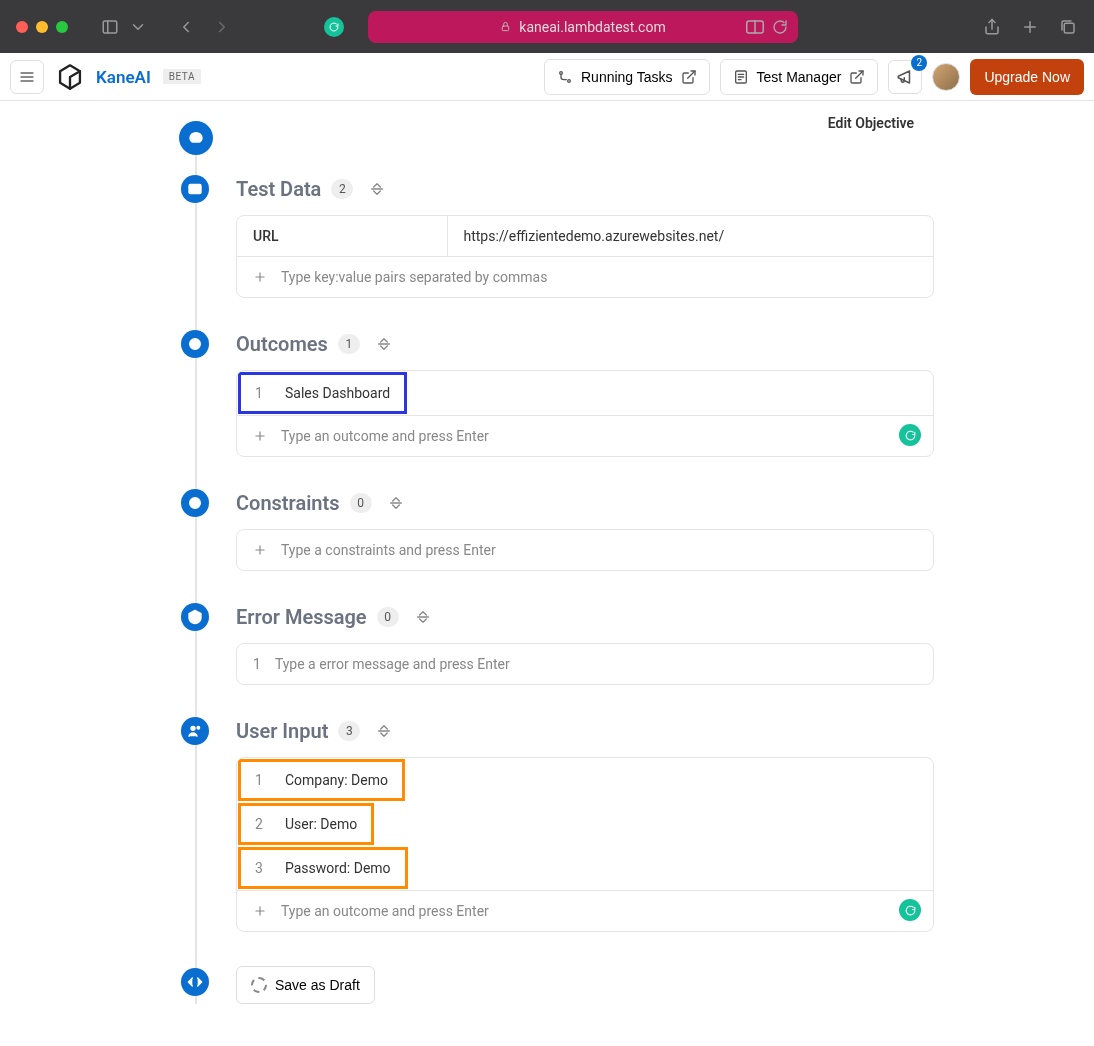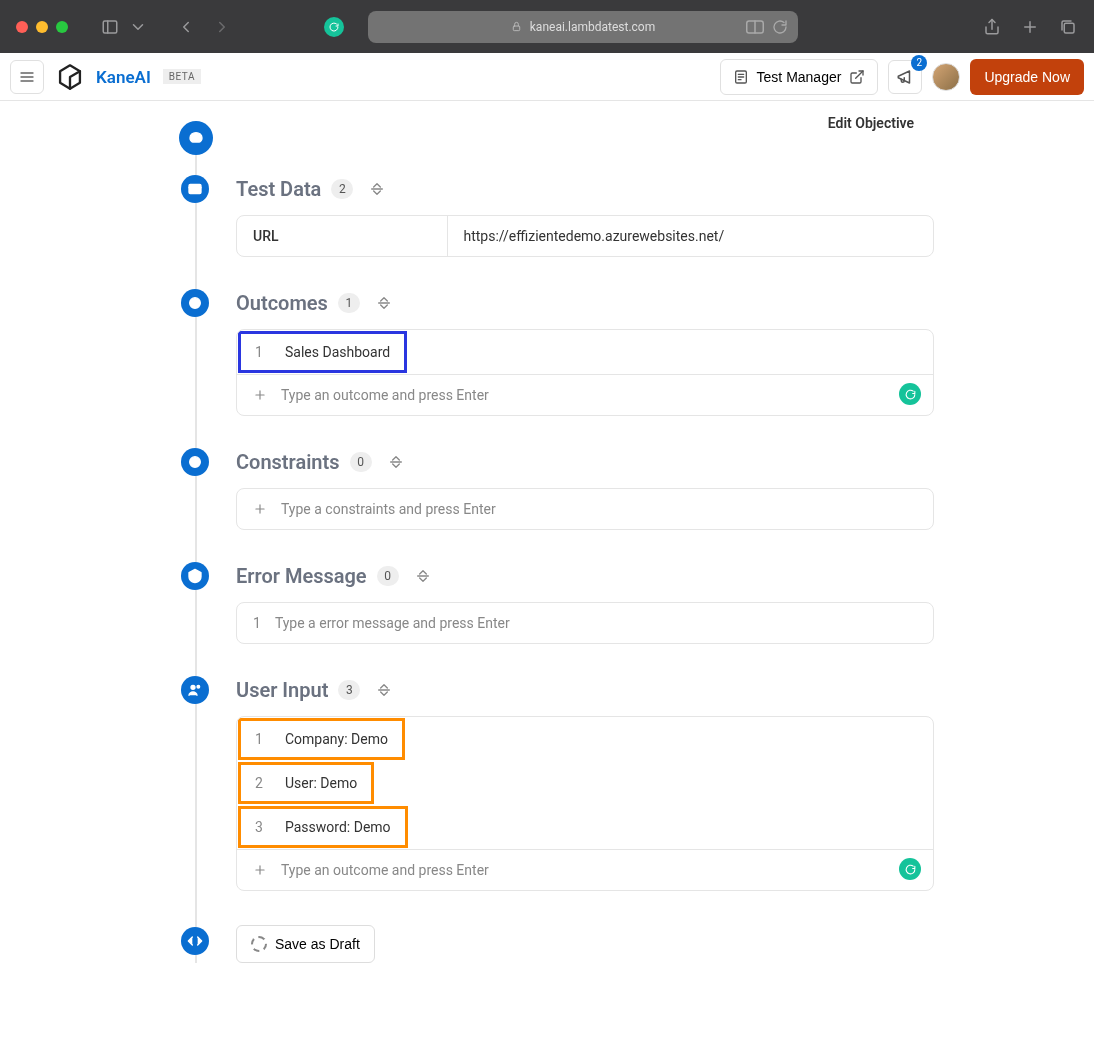--- a/index.html
+++ b/index.html
@@ -10,21 +10,21 @@
 .traffic { display: flex; gap: 8px; }
 .tl { width: 12px; height: 12px; border-radius: 50%; }
 .tl.red { background: #ff5f57; }
 .tl.yellow { background: #febc2e; }
 .tl.green { background: #28c840; }
 .chrome-icon { width: 20px; height: 20px; display: inline-flex; align-items: center; justify-content: center; color: #9a9a9c; }
 .chrome-icon svg { width: 18px; height: 18px; }
 .nav-arrows { display: flex; gap: 16px; margin-left: 16px; }
 .grammarly { width: 20px; height: 20px; background: #15c39a; border-radius: 50%; display: flex; align-items: center; justify-content: center; margin-left: 80px; }
 .grammarly svg { width: 12px; height: 12px; }
-.url-bar { flex: 0 0 430px; background: #737373; border-radius: 8px; height: 32px; display: flex; align-items: center; justify-content: center; color: #ddd; font-size: 12px; gap: 8px; position: relative; margin-left: 12px; }
+.url-bar { flex: 0 0 430px; background: #be185d; border-radius: 8px; height: 32px; display: flex; align-items: center; justify-content: center; color: #ddd; font-size: 14px; gap: 8px; position: relative; margin-left: 12px; }
 .url-bar .lock { width: 11px; height: 11px; }
 .url-inner-icons { position: absolute; right: 10px; display: flex; gap: 8px; align-items: center; }
 .chrome-right { margin-left: auto; display: flex; gap: 18px; }
 
 
 .topbar { height: 48px; border-bottom: 1px solid #e5e5e5; display: flex; align-items: center; padding: 0 10px; gap: 12px; }
 .menu-btn { width: 34px; height: 34px; border: 1px solid #e0e0e0; border-radius: 6px; display: flex; align-items: center; justify-content: center; }
 .logo-hex { width: 28px; height: 28px; }
 .brand { color: #0a6ed1; font-weight: 600; font-size: 17px; }
 .beta { font-size: 10px; padding: 2px 6px; background: #eee; border-radius: 0; color: #666; letter-spacing: 0.5px; }
@@ -165,20 +165,34 @@
   </div>
   <svg class="logo-hex" viewBox="0 0 24 24" stroke="#222" stroke-width="2.2">
       <path d="M12 2l8.5 5v10L12 22l-8.5-5V7z"></path>
       <path d="M12 22V12l8.5-5"></path>
     </svg>
   <span class="brand">KaneAI</span>
   <span class="beta">BETA</span>
   <div class="topbar-right">
     <button class="pill-btn">
       <svg viewBox="0 0 24 24" stroke="#555">
+          <circle cx="6" cy="6" r="2"></circle>
+          <circle cx="18" cy="18" r="2"></circle>
+          <path d="M6 8v4a4 4 0 0 0 4 4h4"></path>
+          <polyline points="14 12 18 16 14 20" stroke="none"></polyline>
+        </svg>
+      <span>Running Tasks</span>
+      <svg class="ext-icon" viewBox="0 0 24 24" stroke="#555">
+          <path d="M18 13v6a2 2 0 0 1-2 2H5a2 2 0 0 1-2-2V8a2 2 0 0 1 2-2h6"></path>
+          <polyline points="15 3 21 3 21 9"></polyline>
+          <line x1="10" y1="14" x2="21" y2="3"></line>
+        </svg>
+    </button>
+    <button class="pill-btn">
+      <svg viewBox="0 0 24 24" stroke="#555">
           <rect x="4" y="3" width="16" height="18" rx="2"></rect>
           <line x1="8" y1="8" x2="16" y2="8"></line>
           <line x1="8" y1="12" x2="16" y2="12"></line>
           <line x1="8" y1="16" x2="12" y2="16"></line>
         </svg>
       <span>Test Manager</span>
       <svg class="ext-icon" viewBox="0 0 24 24" stroke="#555">
           <path d="M18 13v6a2 2 0 0 1-2 2H5a2 2 0 0 1-2-2V8a2 2 0 0 1 2-2h6"></path>
           <polyline points="15 3 21 3 21 9"></polyline>
           <line x1="10" y1="14" x2="21" y2="3"></line>
@@ -229,20 +243,27 @@
       </div>
       <div class="card">
         <table class="td-table">
           <tbody>
               <tr>
             <td>URL</td>
             <td>https://effizientedemo.azurewebsites.net/</td>
           </tr>
         </tbody>
           </table>
+        <div class="add-row">
+          <svg class="plus-ic" viewBox="0 0 24 24" stroke="currentColor">
+              <line x1="12" y1="5" x2="12" y2="19"></line>
+              <line x1="5" y1="12" x2="19" y2="12"></line>
+            </svg>
+          <span>Type key:value pairs separated by commas</span>
+        </div>
       </div>
     </div>
   </div>
 
   <div class="section">
     <div class="node small" style="top:-2px">
       <svg viewBox="0 0 24 24" stroke="#fff">
           <circle cx="12" cy="12" r="8"></circle>
           <circle cx="12" cy="12" r="3" fill="#fff"></circle>
         </svg>

